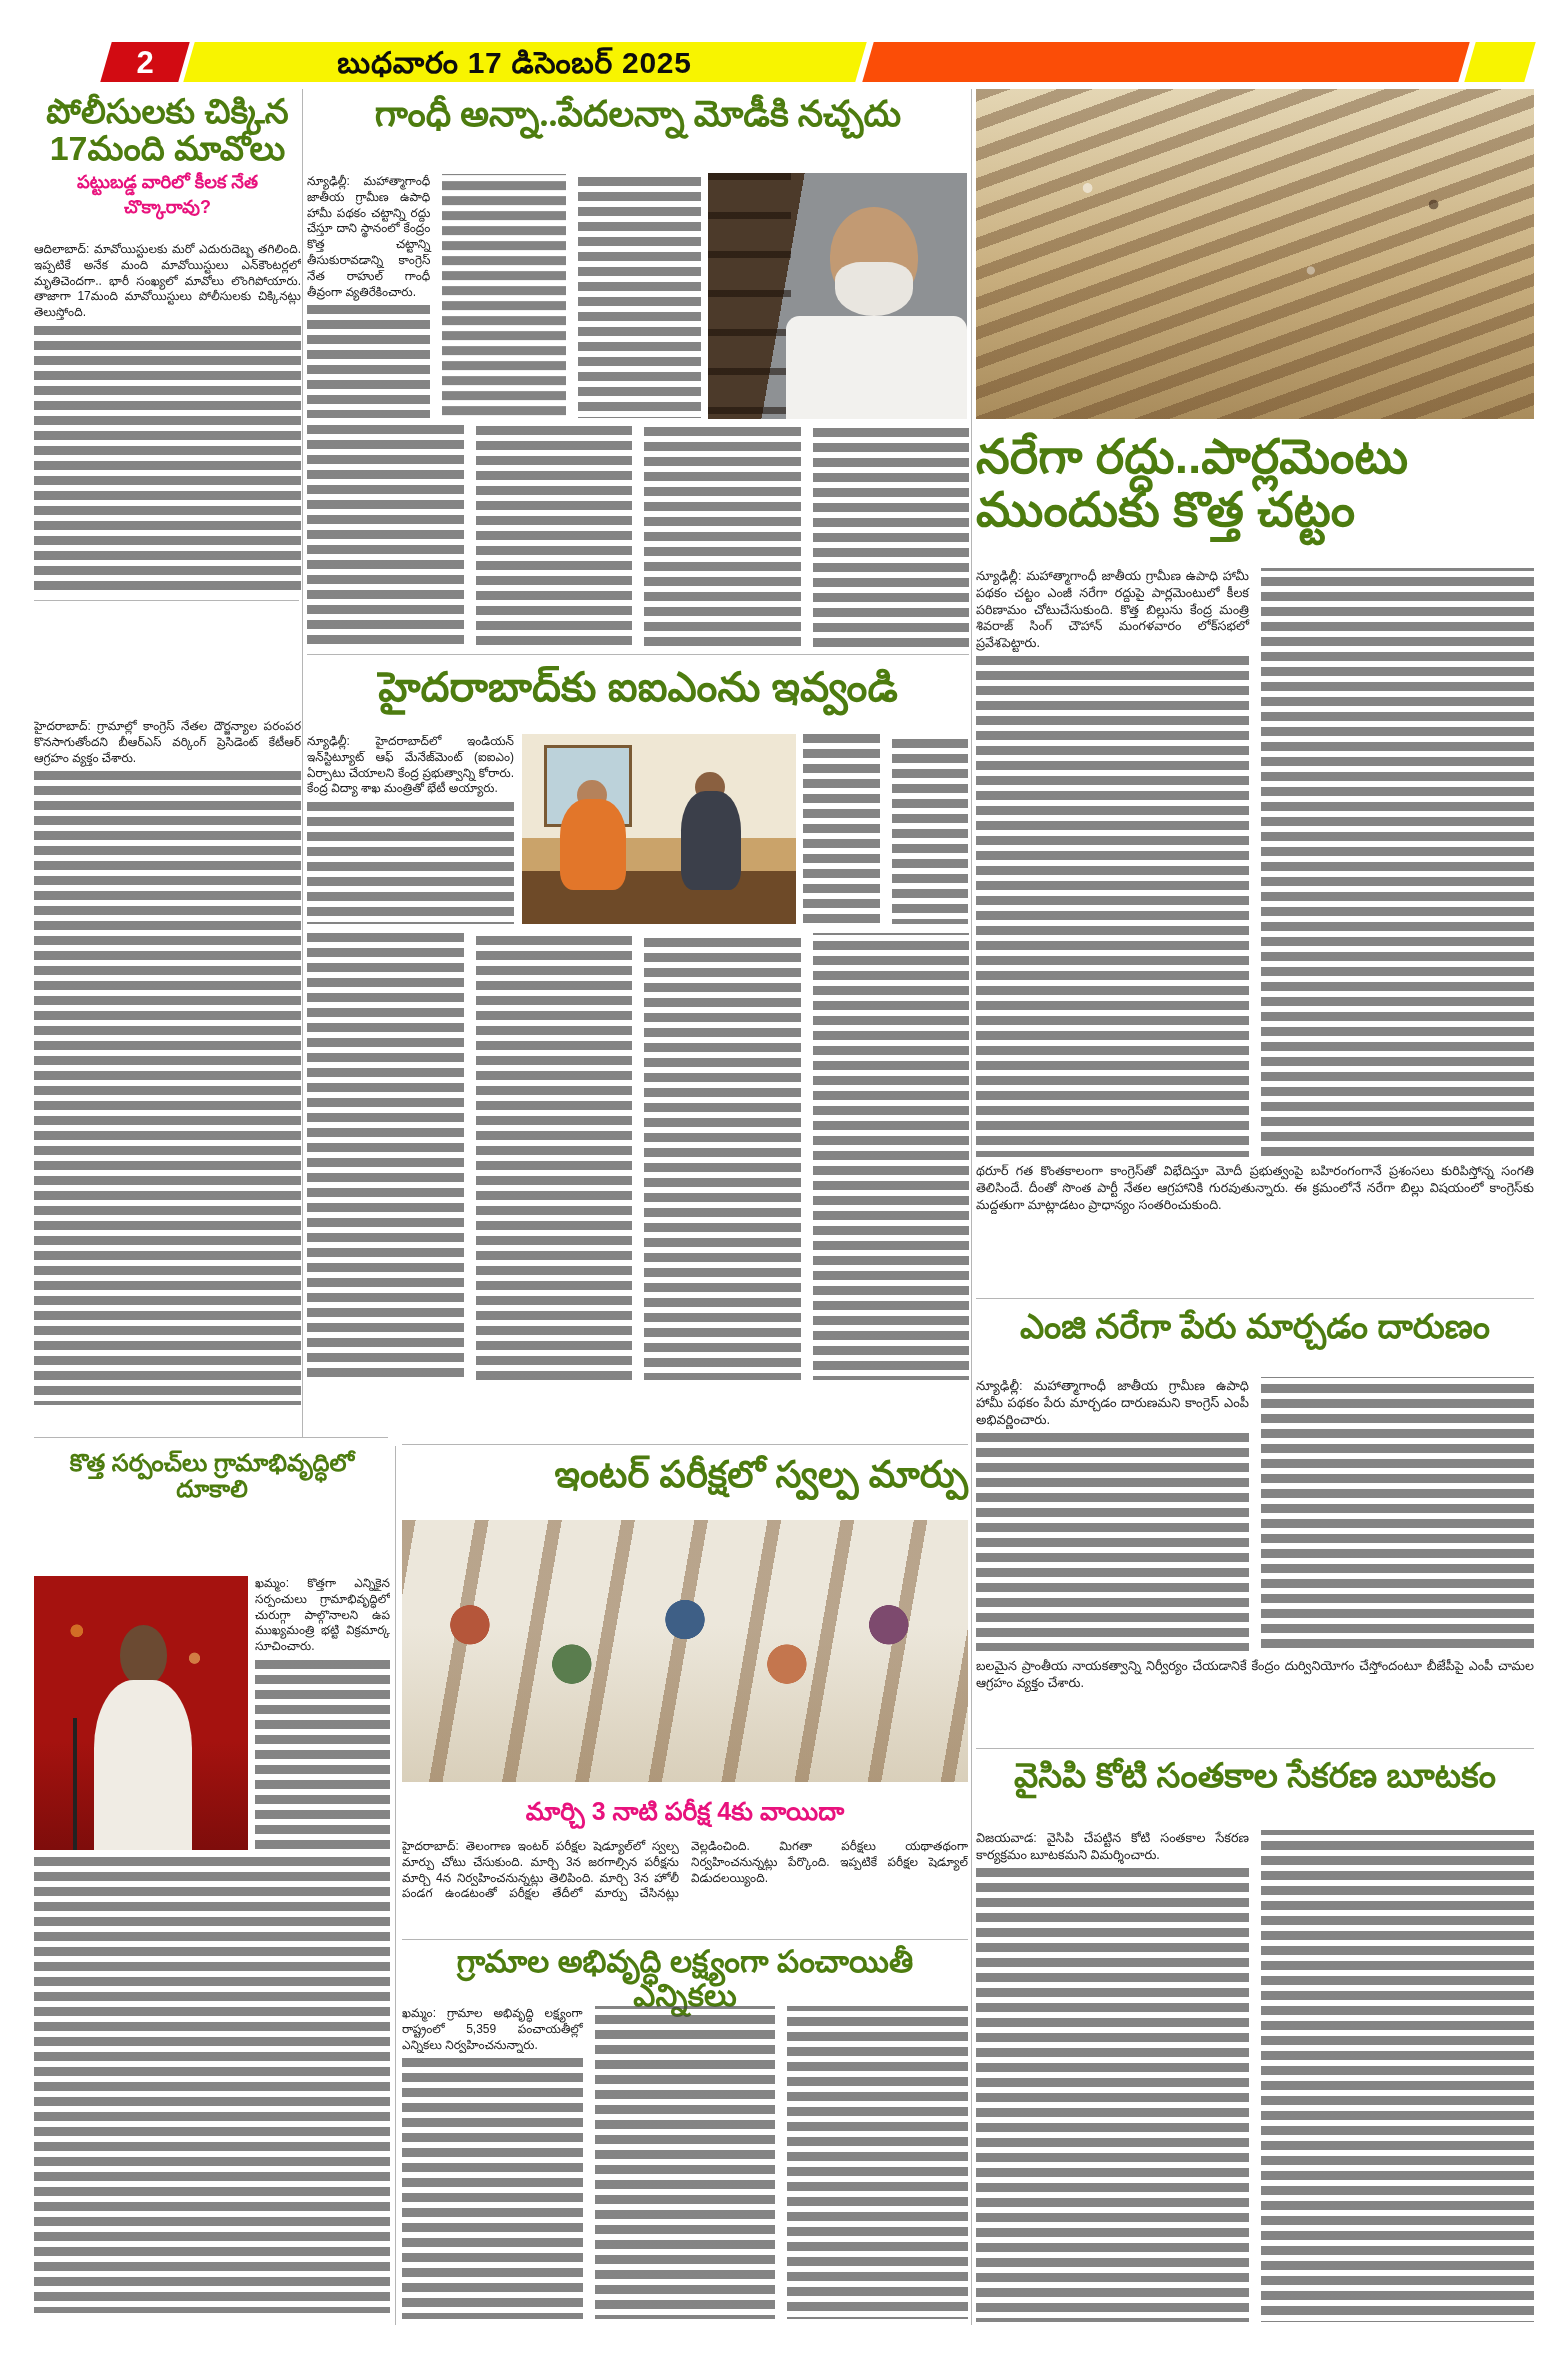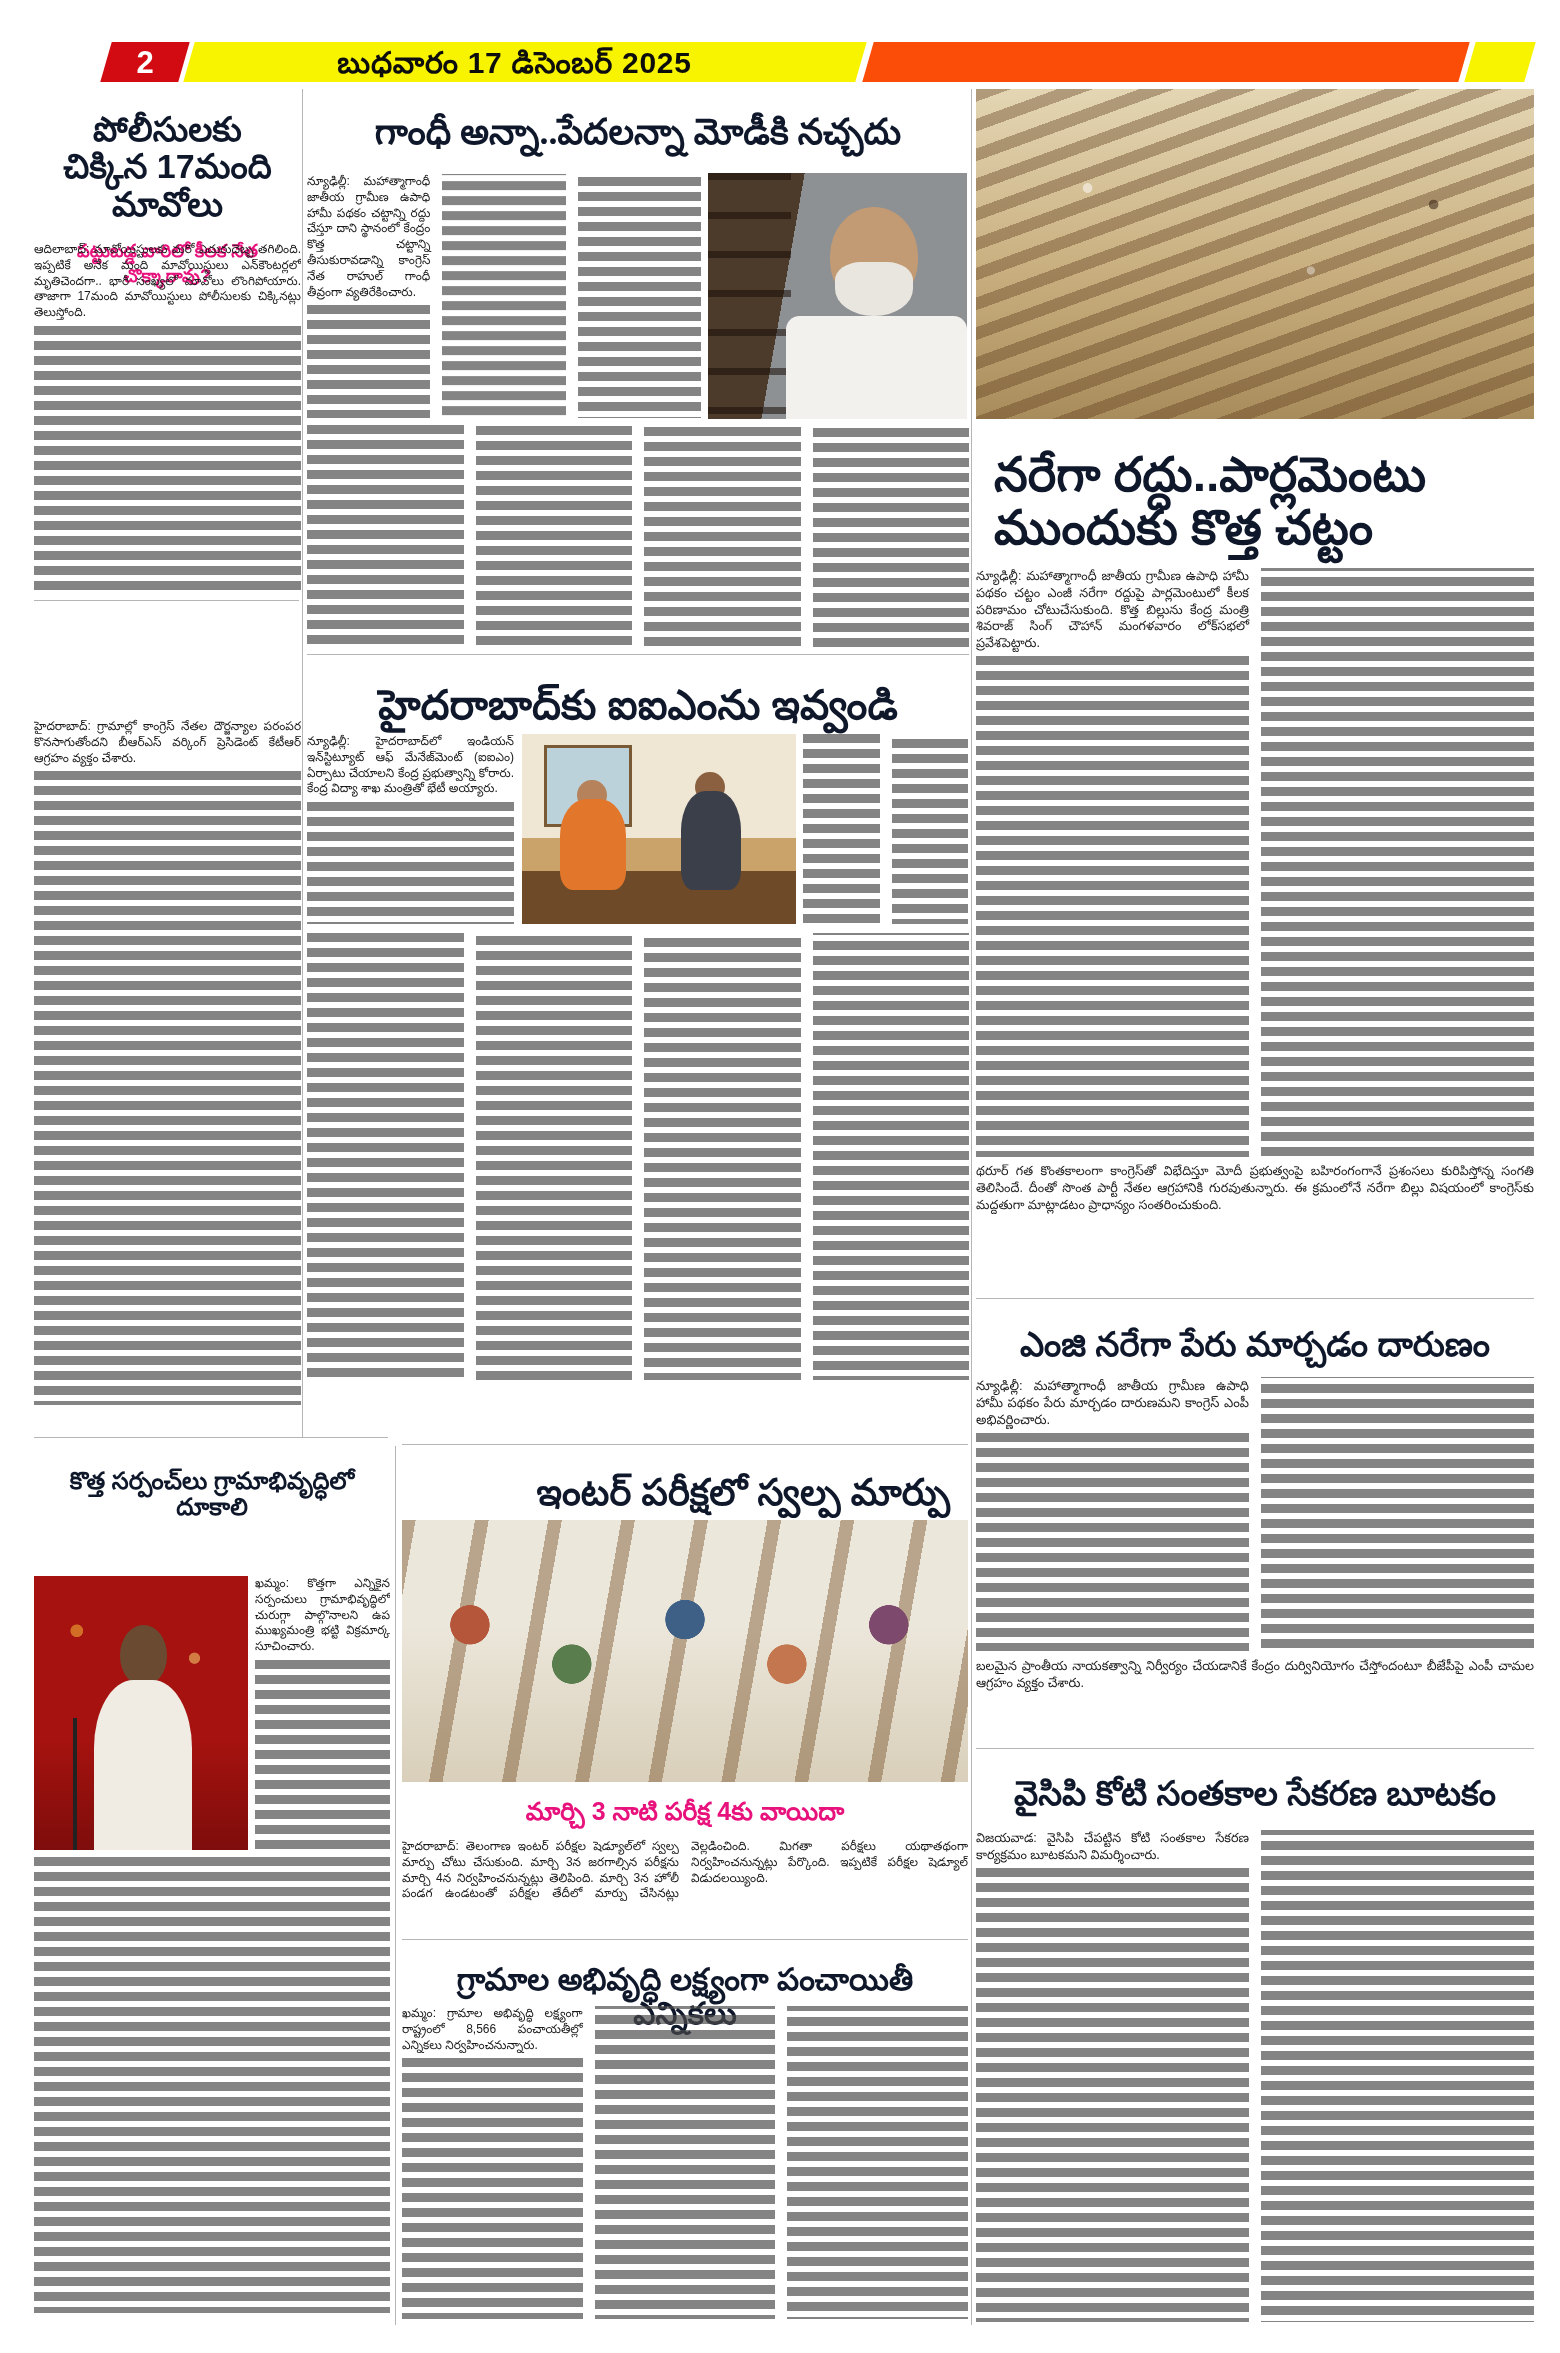--- a/index.html
+++ b/index.html
@@ -10,21 +10,21 @@
   .seg-red{left:106px;width:78px;background:#d20b12;}
   .seg-yellow{left:189px;width:672px;background:#f8f400;}
   .seg-orange{left:868px;width:596px;background:#fb4d07;}
   .seg-yellow2{left:1470px;width:60px;background:#f8f400;}
   .page-num{position:absolute;top:45px;left:119px;width:52px;text-align:center;
             color:#ffffff;font-size:31px;font-weight:bold;}
   .bar-date{position:absolute;top:46px;left:224px;width:581px;text-align:center;
             color:#0d0d0d;font-size:30px;font-weight:bold;letter-spacing:0.7px;}
   
   .art{position:absolute;}
-  .hl{font-weight:bold;color:#0f172a;text-align:center;line-height:1.1;margin:18px;}
+  .hl{font-weight:bold;color:#4d7c0f;text-align:center;line-height:1.1;margin:0;}
   .hl-left{text-align:left;}
   .sub{color:#e8127d;font-weight:bold;text-align:center;margin:4.5px 0 0 0;}
   .body{column-gap:12px;font-size:12px;line-height:1.32;color:#1b1b1b;
         text-align:justify;overflow:hidden;position:absolute;}
   .body p{margin:0;}
   .fill{background:repeating-linear-gradient(to bottom,#4a4a4a 0 9px,transparent 9px 15px);
         opacity:.68;height:1789px;margin-top:4.5px;}
   .rule-v{position:absolute;width:0.7px;background:#b5b5b5;}
   .rule-h{position:absolute;height:0.7px;background:#b5b5b5;}
   
@@ -181,21 +181,21 @@
     <div class="sub" style="font-size:25px;">మార్చి 3 నాటి పరీక్ష 4కు వాయిదా</div>
   </div>
   <div class="body" style="left:402px;top:1839px;width:566px;height:95px;column-count:2;">
     <p>హైదరాబాద్: తెలంగాణ ఇంటర్ పరీక్షల షెడ్యూల్‌లో స్వల్ప మార్పు చోటు చేసుకుంది. మార్చి 3న జరగాల్సిన పరీక్షను మార్చి 4న నిర్వహించనున్నట్లు తెలిపింది. మార్చి 3న హోలీ పండగ ఉండటంతో పరీక్షల తేదీలో మార్పు చేసినట్లు వెల్లడించింది. మిగతా పరీక్షలు యథాతథంగా నిర్వహించనున్నట్లు పేర్కొంది. ఇప్పటికే పరీక్షల షెడ్యూల్ విడుదలయ్యింది.</p>
   </div>
 
   <div class="art" style="left:402px;top:1945px;width:566px;">
     <h2 class="hl" style="font-size:31px;">గ్రామాల అభివృద్ధి లక్ష్యంగా పంచాయితీ ఎన్నికలు</h2>
   </div>
   <div class="body" style="left:402px;top:2006px;width:566px;height:313px;column-count:3;">
-    <p>ఖమ్మం: గ్రామాల అభివృద్ధి లక్ష్యంగా రాష్ట్రంలో 8,566 పంచాయతీల్లో ఎన్నికలు నిర్వహించనున్నారు.</p>
+    <p>ఖమ్మం: గ్రామాల అభివృద్ధి లక్ష్యంగా రాష్ట్రంలో 5,359 పంచాయతీల్లో ఎన్నికలు నిర్వహించనున్నారు.</p>
     <div class="fill"></div>
   </div>
 
   <div class="art" style="left:976px;top:1308px;width:558px;">
     <h2 class="hl" style="font-size:34px;">ఎంజి నరేగా పేరు మార్చడం దారుణం</h2>
   </div>
   <div class="body" style="left:976px;top:1377px;width:558px;height:274px;column-count:2;font-size:13px;">
     <p>న్యూఢిల్లీ: మహాత్మాగాంధీ జాతీయ గ్రామీణ ఉపాధి హామీ పథకం పేరు మార్చడం దారుణమని కాంగ్రెస్ ఎంపీ అభివర్ణించారు.</p>
     <div class="fill"></div>
   </div>

